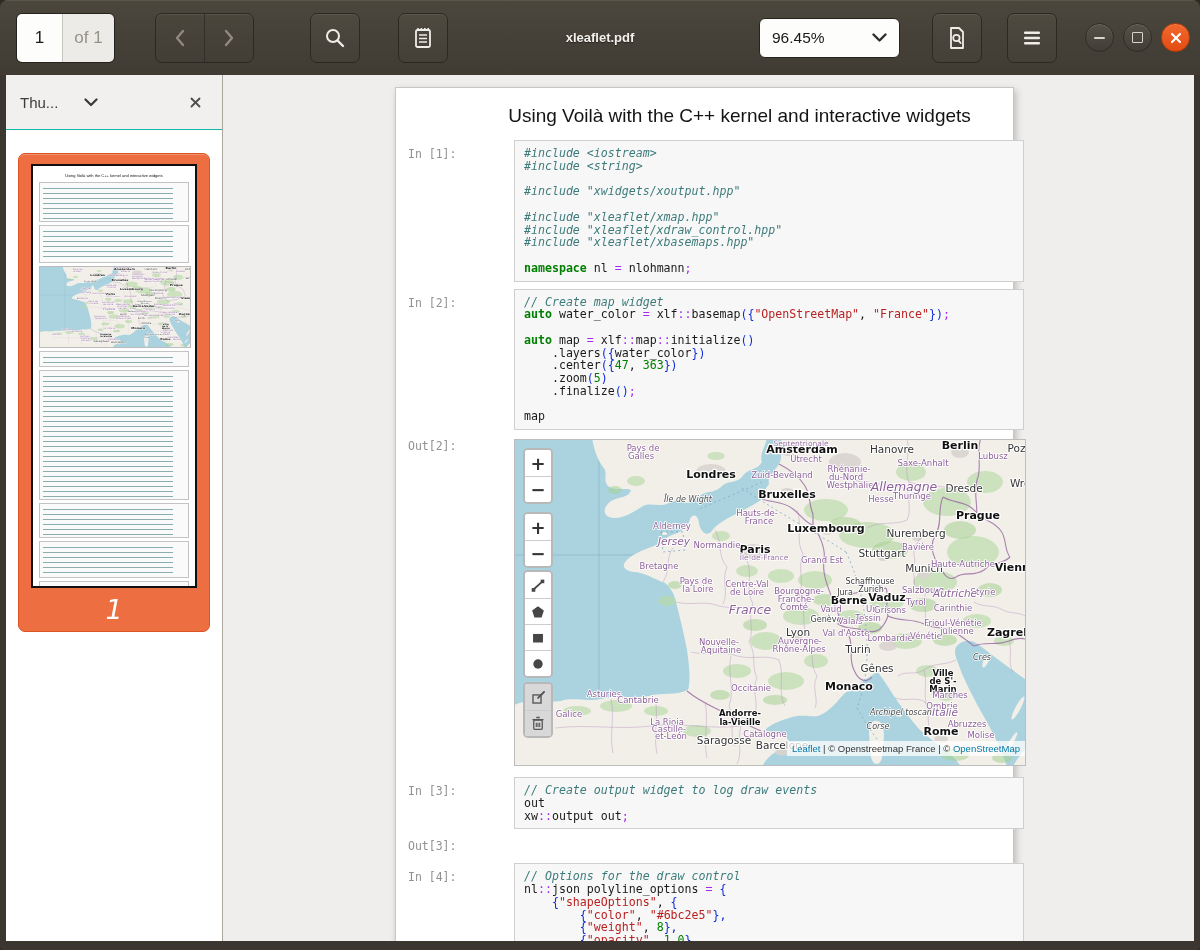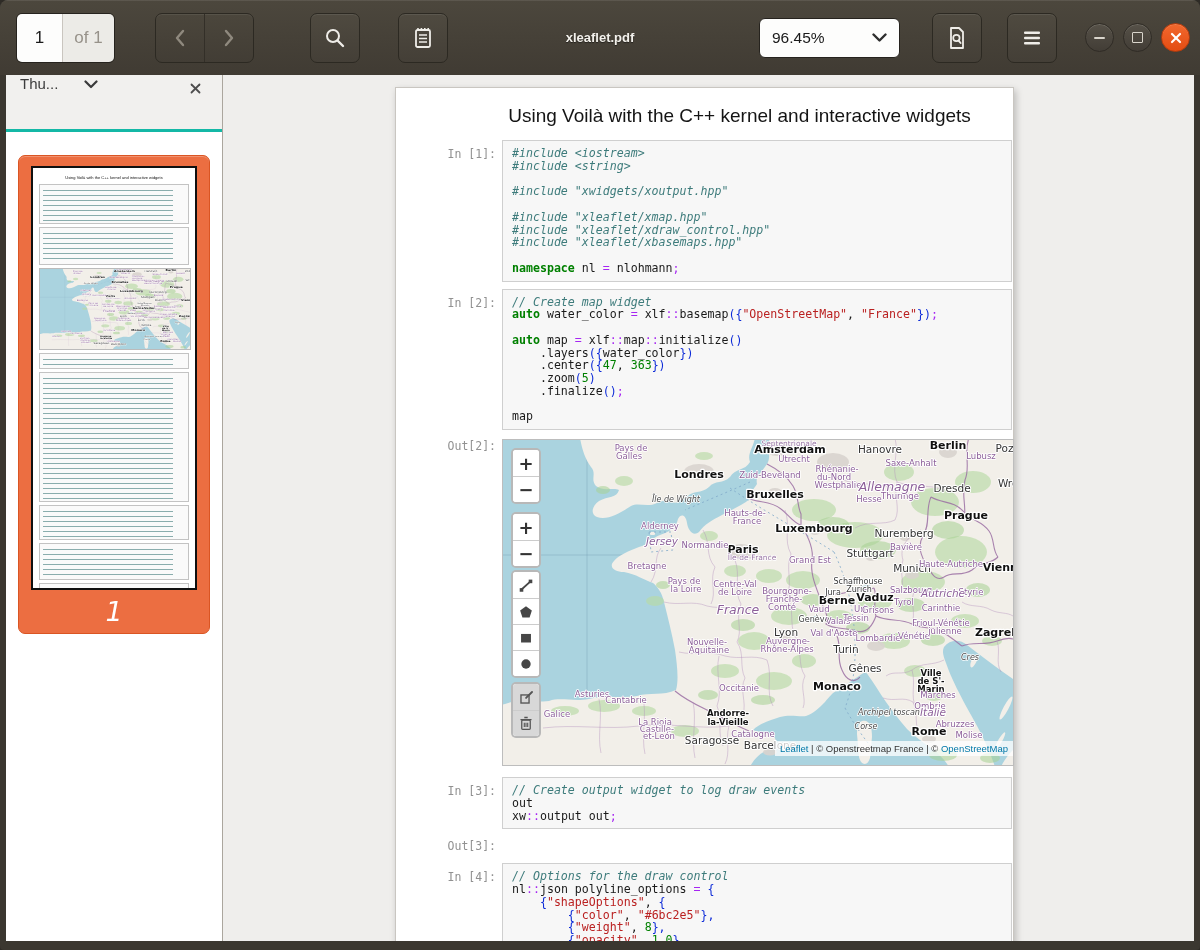--- a/index.html
+++ b/index.html
@@ -18,37 +18,37 @@
   .zoom-pill{height:40px;min-width:141px;background:#fdfdfc;border:1px solid #26231e;border-radius:6px;display:flex;align-items:center;justify-content:space-between;padding:0 12px;box-sizing:border-box;}
   .zoom-val{font-size:15.5px;color:#1a1a1a;}
   .right-cluster{margin-left:auto;display:flex;align-items:center;padding-left:28px;}
   .wbtn{width:27px;height:27px;border-radius:50%;background:linear-gradient(#565148,#423d36);border:1px solid #2f2b25;box-shadow:inset 0 1px 0 rgba(255,255,255,.14);display:flex;align-items:center;justify-content:center;margin-left:9px;}
   .wbtn.close{background:linear-gradient(#f2682e,#e34c12);border-color:#b93c0c;}
   .minbar{width:11px;height:2px;background:#d9d5cc;border-radius:1px;}
   .maxsq{width:9px;height:9px;border:1.6px solid #d9d5cc;border-radius:1px;}
   
   .app-body{display:flex;height:866px;margin:0 6px;}
   .sidebar{width:216px;background:#ffffff;border-right:1px solid #aba69e;display:flex;flex-direction:column;}
-  .sb-header{height:54px;background:#f1f0ee;border-bottom:3px solid #14b8a6;display:flex;align-items:flex-start;padding:0 14px;flex:0 0 auto;}
+  .sb-header{height:54px;background:#f1f0ee;border-bottom:1px solid #14b8a6;display:flex;align-items:center;padding:0 14px;flex:0 0 auto;}
   .sb-title{font-size:15px;color:#3c3c3c;}
   .sb-chevron{margin-left:26px;}
   .sb-close{margin-left:auto;width:26px;height:26px;display:flex;align-items:center;justify-content:center;border-radius:4px;}
   .thumb-list{flex:1;overflow:hidden;padding-top:23px;display:flex;flex-direction:column;align-items:center;}
   .thumb-item{width:190px;border-radius:7px;background:#ec6e41;border:1px solid #da5523;box-shadow:inset 0 1px 0 rgba(255,255,255,.25);padding:10px 0 6px 0;display:flex;flex-direction:column;align-items:center;}
   .thumb-page{width:166px;height:424px;background:#fff;border:2px solid #101010;box-sizing:border-box;padding:4px 6px;overflow:hidden;}
   .thumb-title{font-size:4px;line-height:5px;color:#111;text-align:center;margin:3px 0 4px 0;white-space:nowrap;overflow:hidden;}
   .tbox{border:1px solid #c3c3c3;background:#fafafa;margin-bottom:3px;background-image:repeating-linear-gradient(180deg,transparent 0 2px,rgba(46,110,110,.55) 2px 3px,transparent 3px 5px);background-position:3px 3px;background-size:calc(100% - 18px) calc(100% - 5px);background-repeat:no-repeat;}
   .thumb-map{width:152px;height:82px;display:block;margin:0 0 3px 0;border:1px solid #bbb;box-sizing:border-box;}
   .thumb-num{color:#fff;font-style:italic;font-size:27px;margin-top:6px;font-family:"DejaVu Sans",sans-serif;}
   
   .canvas{flex:1;background:#efeeec;position:relative;overflow:hidden;}
   .page{position:absolute;left:172px;top:12px;width:617px;height:1600px;background:#fff;border:1px solid #c9c6c1;box-shadow:2px 3px 7px rgba(0,0,0,.22);box-sizing:content-box;}
   .nb-title{font-size:19px;font-weight:400;color:#141414;text-align:center;margin:17px 0 13px 70px;letter-spacing:0;}
   .cell{display:flex;margin-bottom:7px;}
-  .prompt{width:100px;text-align:right;font-family:"DejaVu Sans Mono",monospace;font-size:11.5px;color:#919191;padding-top:7px;flex:0 0 auto;}
+  .prompt{width:100px;font-family:"DejaVu Sans Mono",monospace;font-size:11.5px;color:#919191;padding-top:7px;flex:0 0 auto;margin-left:12px;}
   .cellbody{margin-left:6px;width:510px;flex:0 0 auto;}
   pre.code{margin:0;background:#f7f7f7;border:1px solid #cfcfcf;padding:6px 9px;font-family:"DejaVu Sans Mono",monospace;font-size:11.6px;line-height:12.75px;color:#1a1a1a;overflow:hidden;}
   .cl{white-space:pre;min-height:12.75px;}
   .tk-c{color:#3d7b7b;font-style:italic}
   .tk-k{color:#008000;font-weight:bold}
   .tk-o{color:#a626f2}
   .tk-s{color:#ba2121}
   .tk-m{color:#008000}
   .tk-p{color:#0d2bd8}
   .tk-n{color:#1a1a1a}

